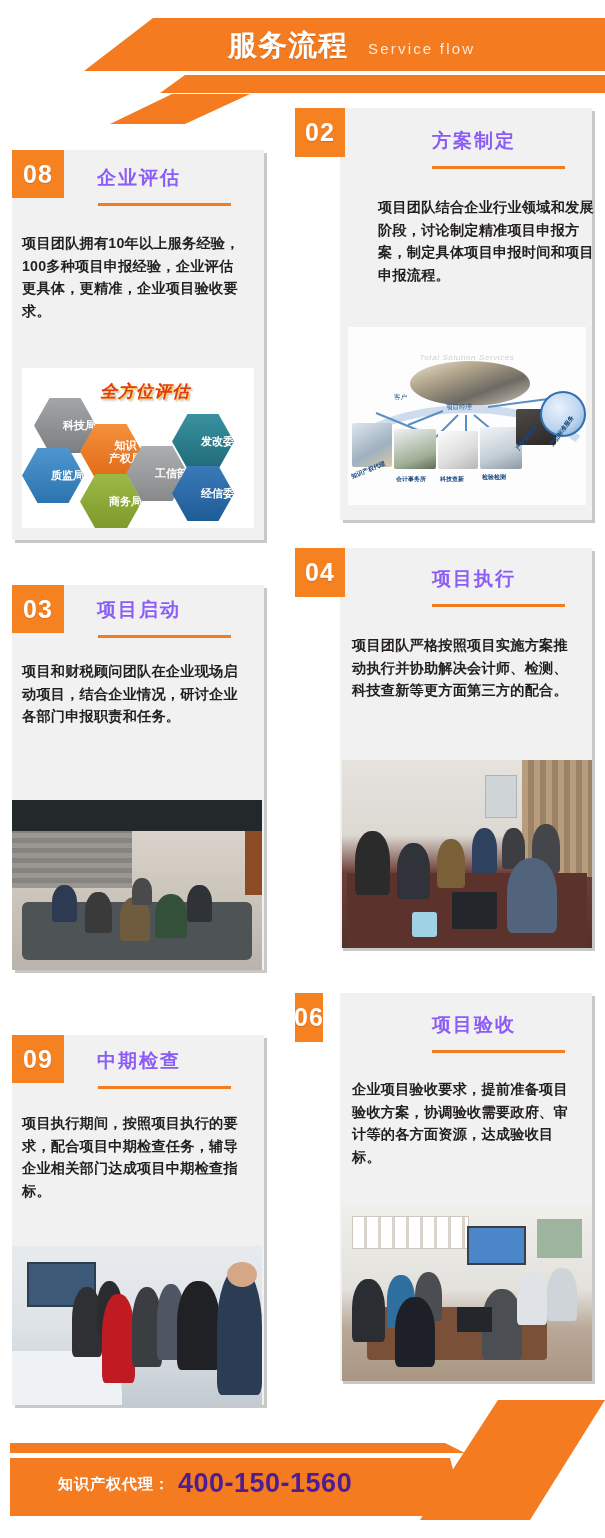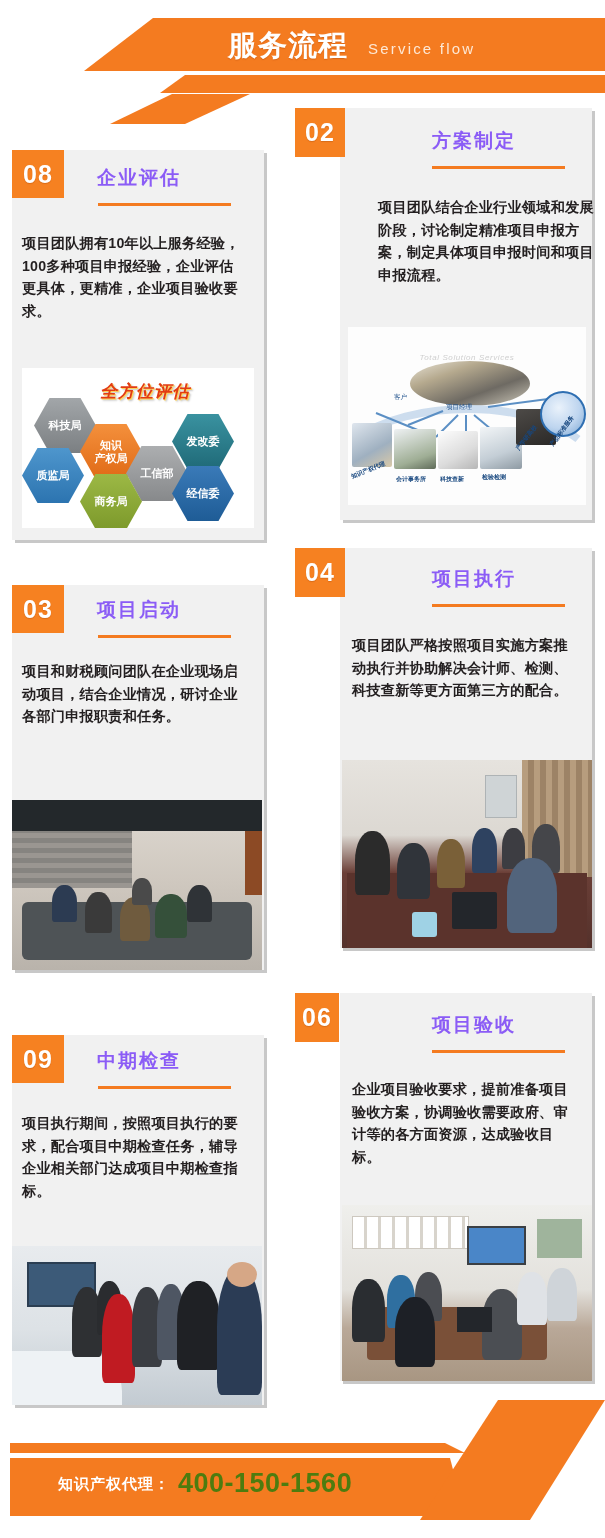--- a/index.html
+++ b/index.html
@@ -62,21 +62,21 @@
   
   .photo{position:absolute;overflow:hidden;background:#8a8f93;}
   .ppl{position:absolute;border-radius:46% 46% 10% 10%;}
 
   
   .hexwrap{position:absolute;background:#ffffff;overflow:hidden;}
   .hex{
     position:absolute;width:62px;height:55px;
     -webkit-clip-path:polygon(25% 0%,75% 0%,100% 50%,75% 100%,25% 100%,0% 50%);
     clip-path:polygon(25% 0%,75% 0%,100% 50%,75% 100%,25% 100%,0% 50%);
-    display:flex;align-items:center;justify-content:center;
+    display:flex;align-items:center;justify-content:flex-end;
     color:#fff;font-size:11px;font-weight:bold;text-align:center;
     line-height:13px;
   }
   .hex-title{
     position:absolute;font-size:17px;font-weight:bold;color:#e23b13;
     letter-spacing:1px;white-space:nowrap;
     text-shadow:1px 1px 0 #ffd35a,2px 2px 2px rgba(0,0,0,.25);
     font-style:italic;
   }
 
@@ -119,21 +119,21 @@
     position:absolute;left:420px;top:-10px;width:185px;height:120px;
     background:#f47b20;
     -webkit-clip-path:polygon(78px 0,185px 0,110px 120px,0 120px);
     clip-path:polygon(78px 0,185px 0,110px 120px,0 120px);
   }
   .foot-label{
     position:absolute;left:58px;top:65px;color:#ffffff;
     font-size:15px;font-weight:bold;letter-spacing:1px;
   }
   .foot-phone{
-    position:absolute;left:178px;top:58px;color:#4d7c0f;
+    position:absolute;left:178px;top:58px;color:#4c1d95;
     font-size:27px;font-weight:bold;letter-spacing:.5px;
   }
 </style>
 </head>
 <body>
 
 <div class="header-wrap">
   <div class="hdr-bar"></div>
   <div class="hdr-bar2"></div>
   <div class="hdr-bar3"></div>
@@ -277,21 +277,21 @@
   <div class="ppl" style="left:36%;top:30%;width:13%;height:56%;background:#c01b22;"></div>
   <div class="ppl" style="left:48%;top:26%;width:12%;height:50%;background:#3a3d42;"></div>
   <div class="ppl" style="left:58%;top:24%;width:11%;height:48%;background:#4e5663;"></div>
   <div class="ppl" style="left:66%;top:22%;width:17%;height:56%;background:#1f2125;"></div>
   <div class="ppl" style="left:82%;top:14%;width:18%;height:80%;background:#2b3c55;"></div>
   <div style="position:absolute;left:86%;top:10%;width:12%;height:16%;background:#d6a786;border-radius:50%;"></div>
 </div>
 
 <div class="card" style="left:340px;top:993px;width:252px;height:388px;">
 </div>
-<div class="badge" style="left:295px;top:993px;width:44px;height:49px;">06</div>
+<div class="badge" style="left:295px;top:993px;width:28px;height:49px;">06</div>
 <div class="card-title" style="left:432px;top:1012px;">项目验收</div>
 <div class="title-rule" style="left:432px;top:1050px;width:133px;"></div>
 <div class="card-body" style="left:352px;top:1078px;width:228px;">企业项目验收要求，提前准备项目验收方案，协调验收需要政府、审计等的各方面资源，达成验收目标。</div>
 
 <div class="photo" style="left:342px;top:1205px;width:250px;height:176px;
             background:linear-gradient(#efefec 0%,#e3e1dc 48%,#b9a898 70%,#a89682 100%);">
   <div style="position:absolute;left:4%;top:6%;width:46%;height:18%;
               background:repeating-linear-gradient(90deg,#ffffff 0 11px,#d8d4cc 11px 14px);
               border:1px solid #cdc8bf;"></div>
   <div style="position:absolute;left:50%;top:12%;width:22%;height:20%;background:#4a86c8;border:2px solid #3b3f44;"></div>

